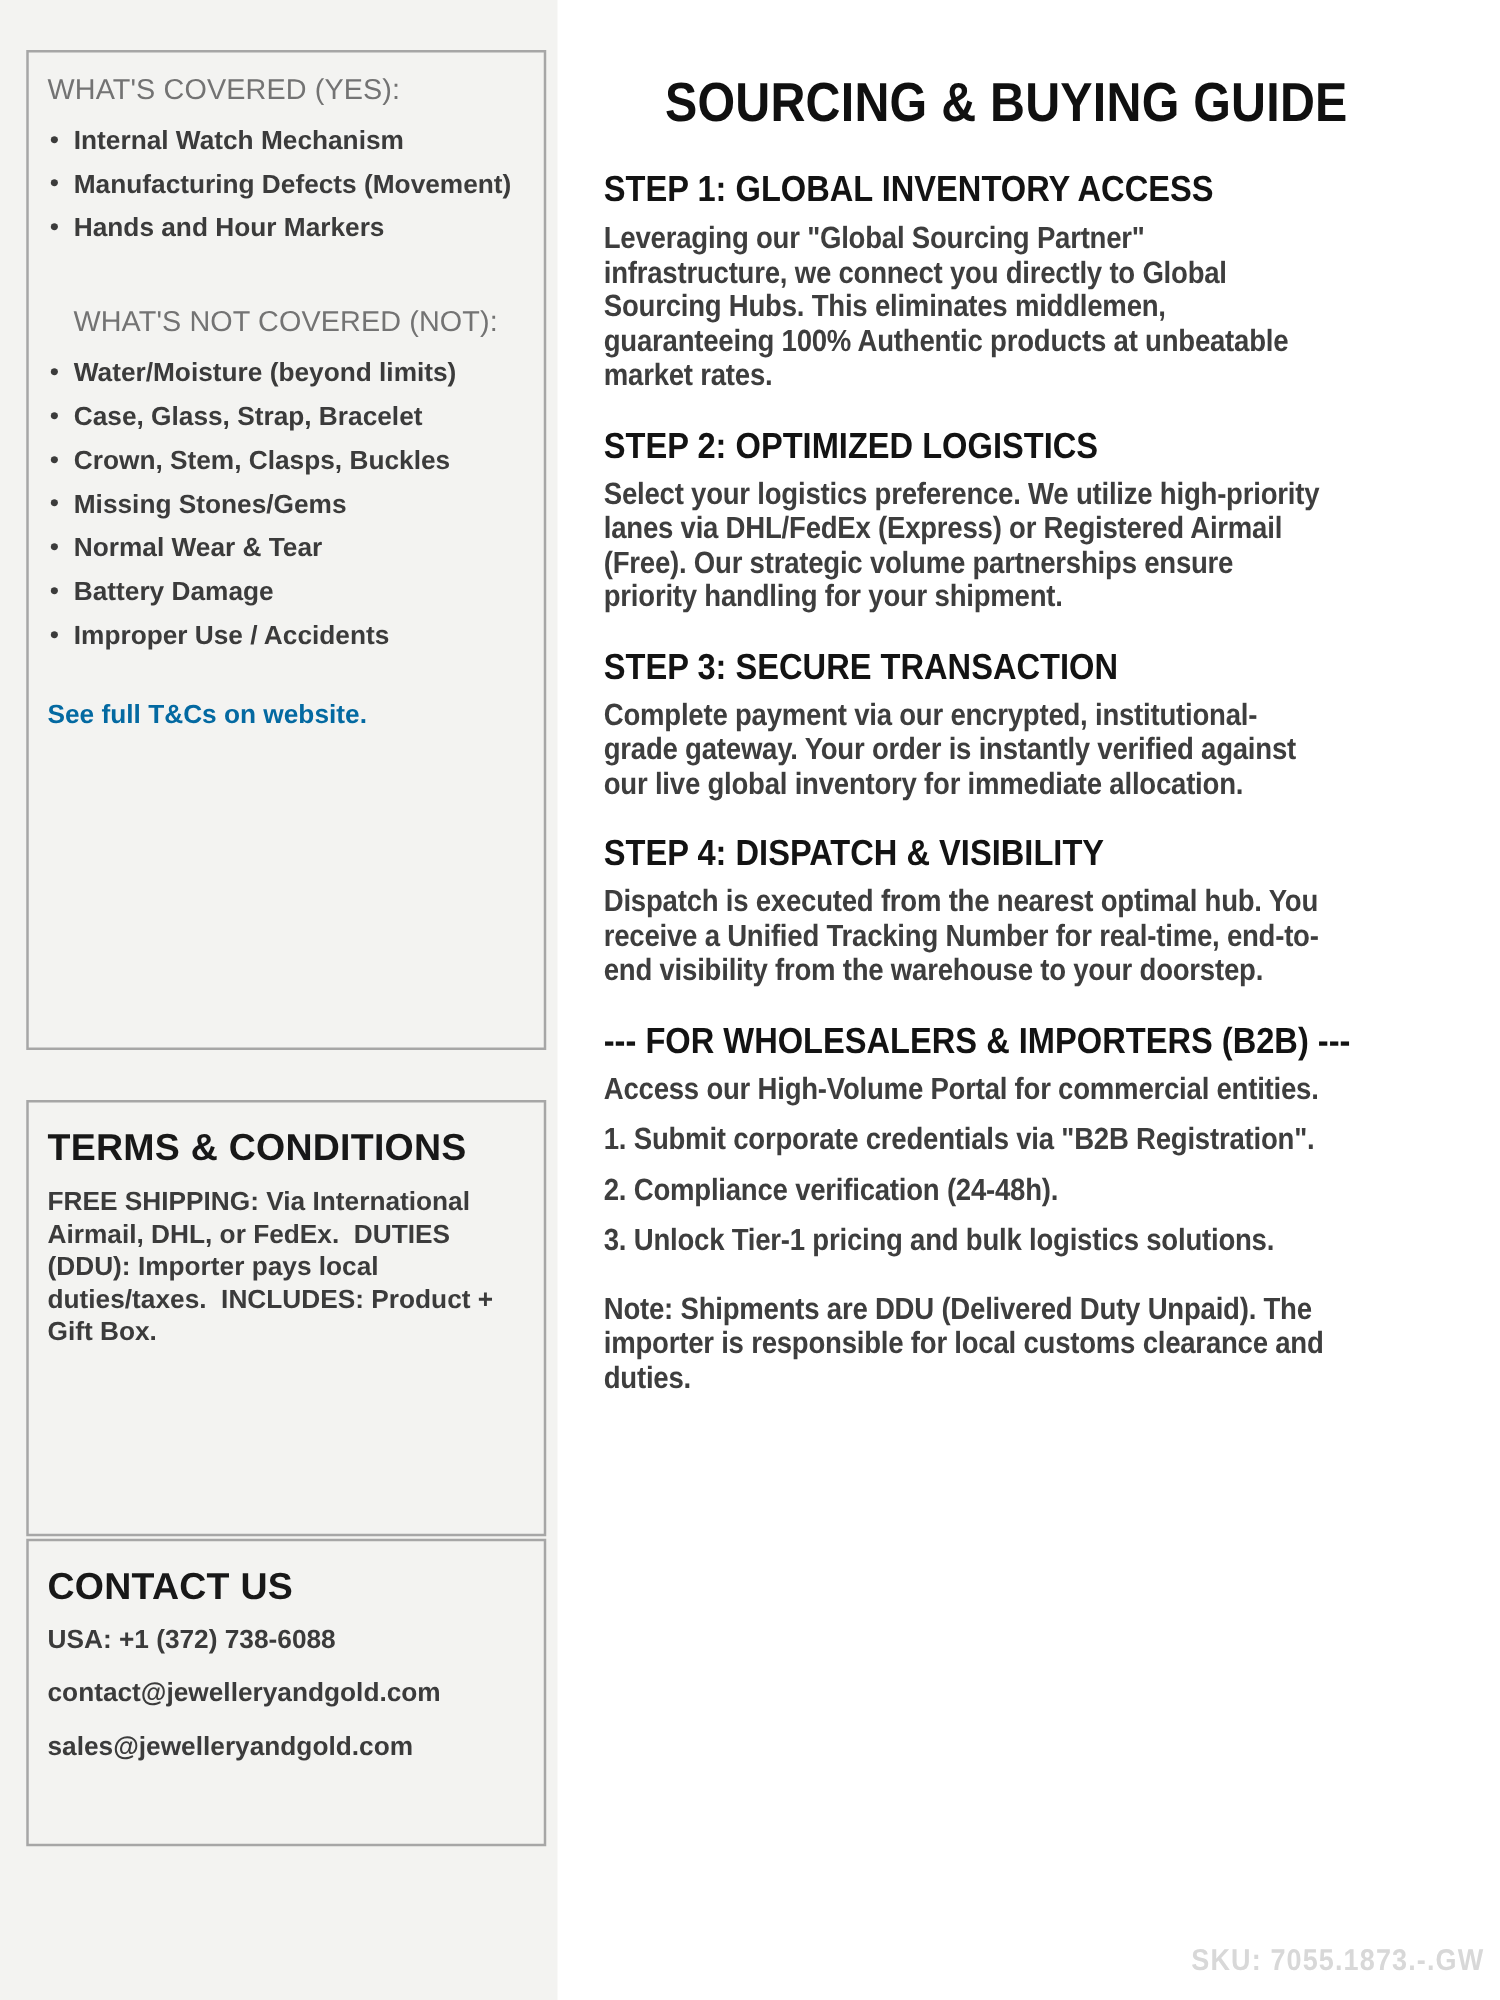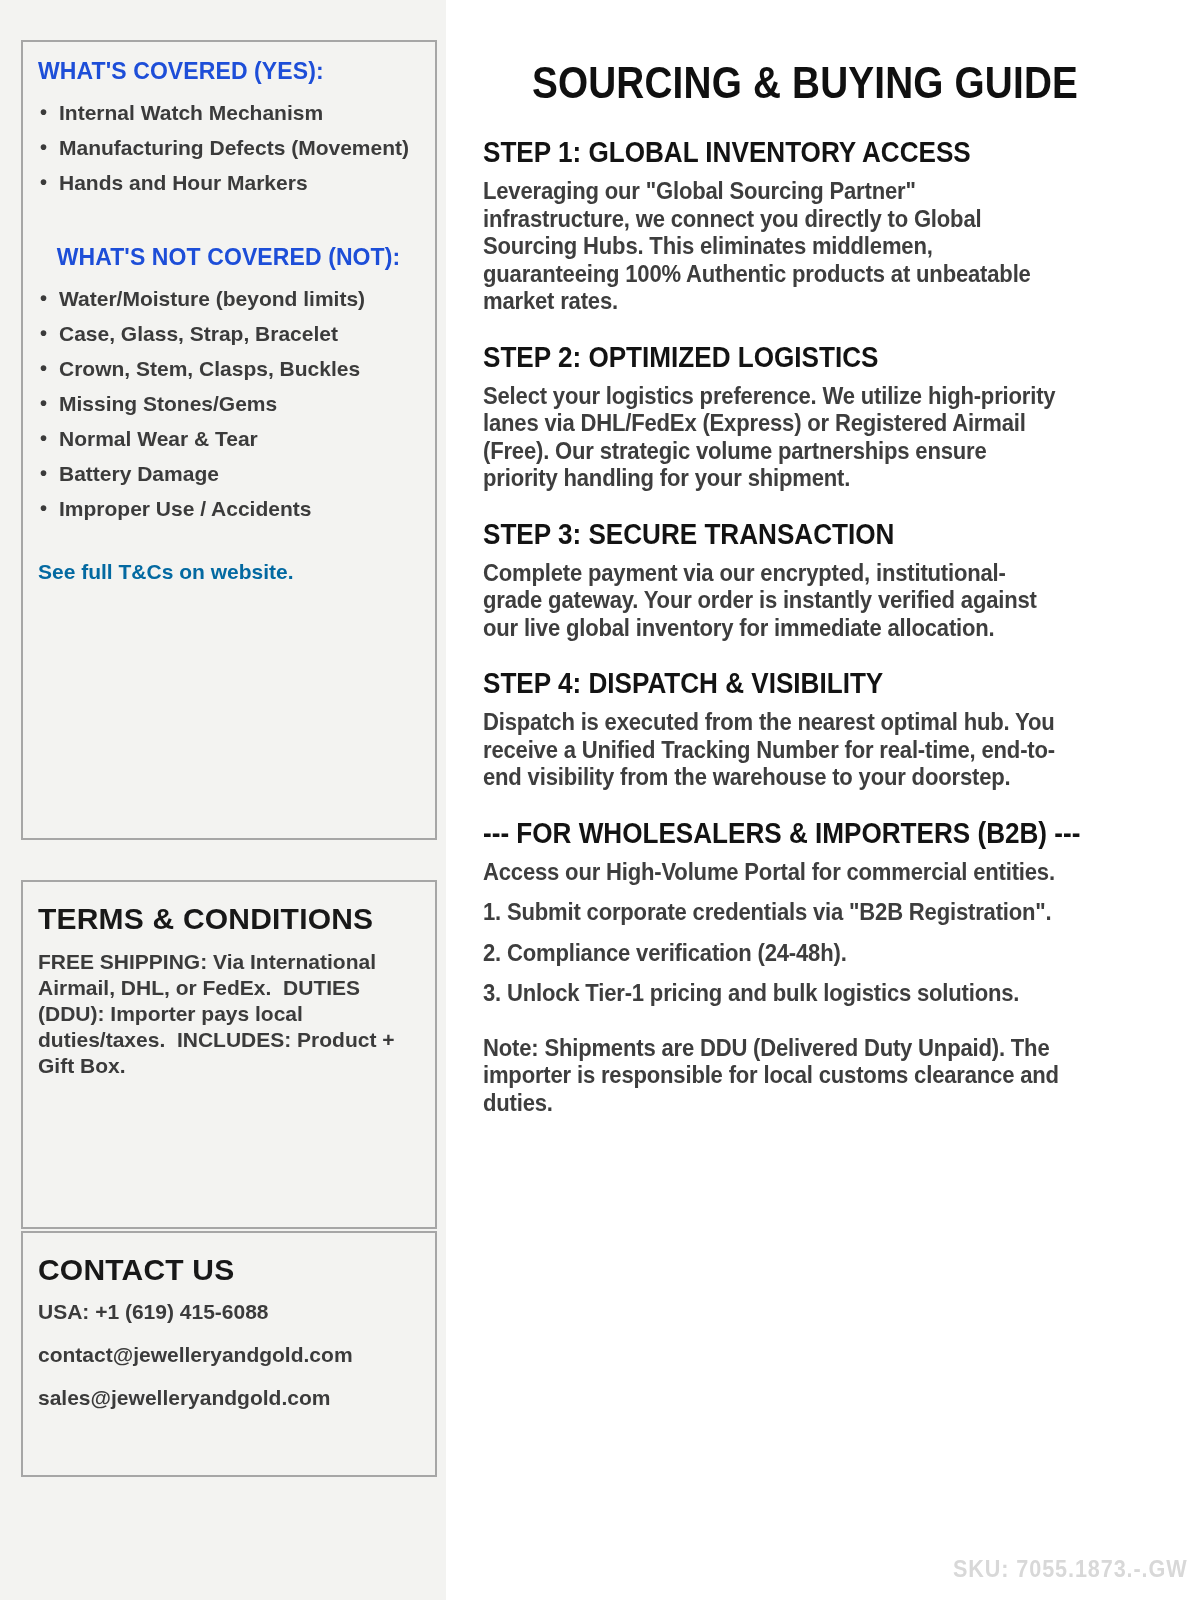--- a/index.html
+++ b/index.html
@@ -23,21 +23,21 @@
   }
   .panel-warranty { top: 40px;  height: 800px; }
   .panel-terms    { top: 880px; height: 349px; }
   .panel-contact  { top: 1231px; height: 246px; }
 
   .panel h2 {
     margin: 4px 0 13px; font-size: 30px; font-weight: 800;
     color: #181818; letter-spacing: 0.2px;
   }
   .subhead {
-    font-size: 23px; font-weight: 700; color: #1d4ed8;
+    font-size: 23px; font-weight: 400; color: #737373;
     margin: 0 0 10px; letter-spacing: 0.1px;
   }
   .subhead.not-covered { margin-top: 44px; text-align: center; }
   ul.bullets { list-style: none; margin: 0; padding: 0; }
   ul.bullets li {
     position: relative; padding-left: 21px;
     font-size: 21px; font-weight: 700; color: #3b3b3b; line-height: 35px;
   }
   ul.bullets li .dot { position: absolute; left: 2px; top: 0; font-size: 20px; color: #3b3b3b; }
   .footnote { margin-top: 34px; font-size: 21px; font-weight: 700; color: #0369a1; }
@@ -102,21 +102,21 @@
       <div class="footnote">See full T&amp;Cs on website.</div>
     </section>
 
     <section class="panel panel-terms">
       <h2>TERMS &amp; CONDITIONS</h2>
       <p class="panel-body">FREE SHIPPING: Via International Airmail, DHL, or FedEx.  DUTIES (DDU): Importer pays local duties/taxes.  INCLUDES: Product + Gift Box.</p>
     </section>
 
     <section class="panel panel-contact">
       <h2>CONTACT US</h2>
-      <p class="contact-line">USA: +1 (619) 415-6088</p>
+      <p class="contact-line">USA: +1 (372) 738-6088</p>
       <p class="contact-line">contact@jewelleryandgold.com</p>
       <p class="contact-line">sales@jewelleryandgold.com</p>
     </section>
 
   </aside>
 
   <main class="main">
     <h1 class="main-title">SOURCING &amp; BUYING GUIDE</h1>
 
     <section class="section">

